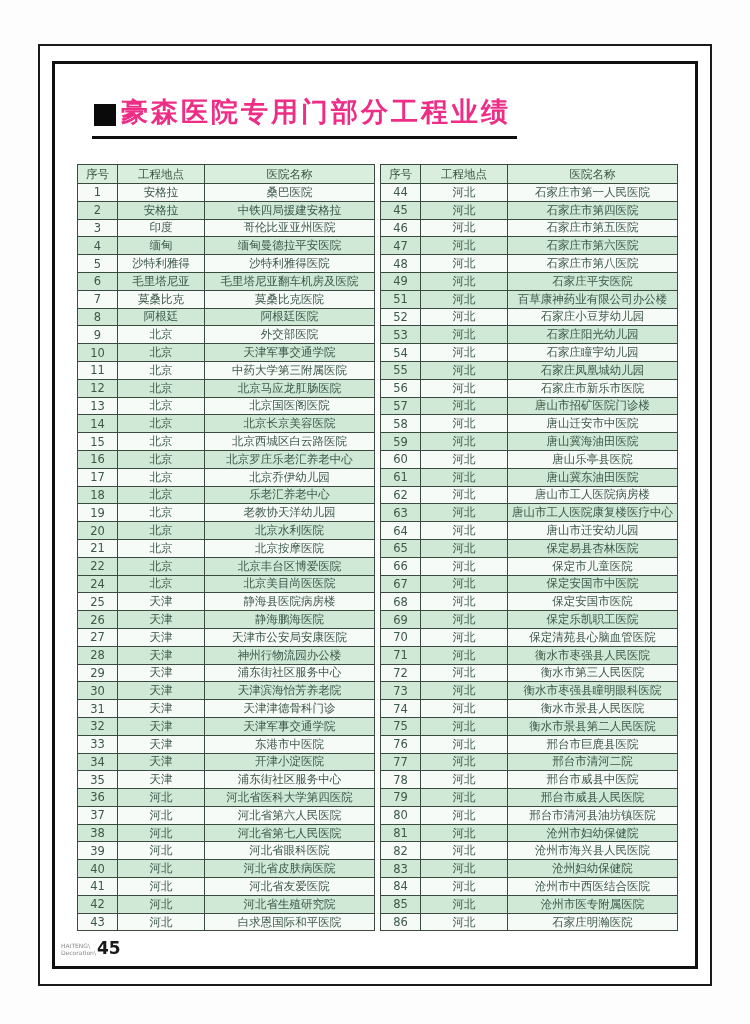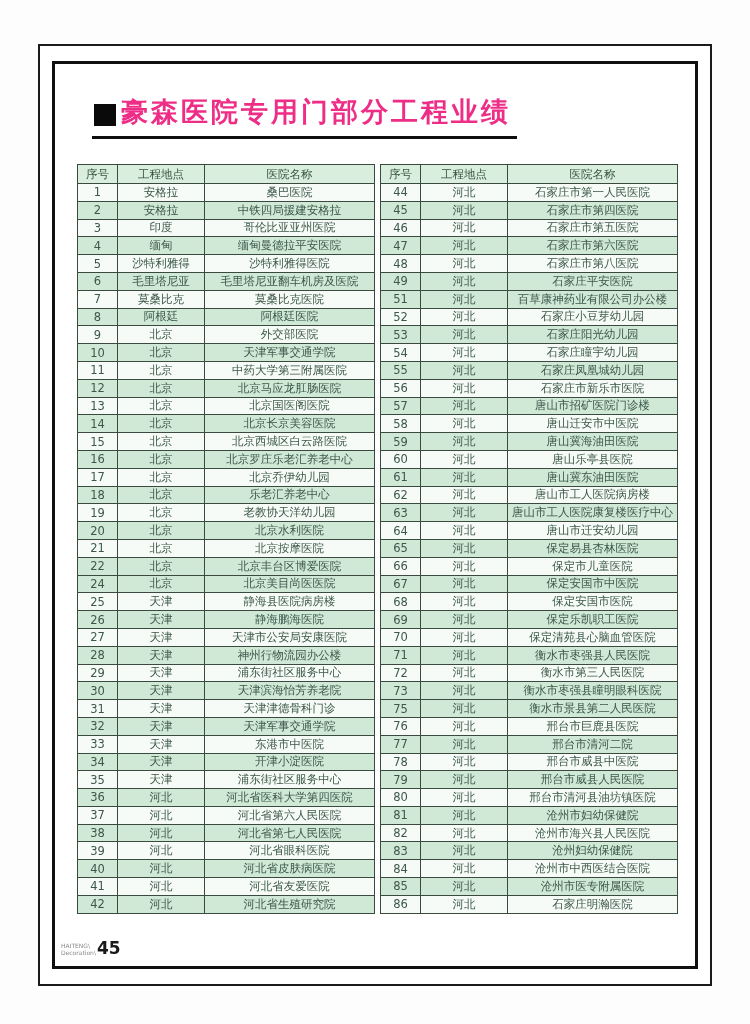--- a/index.html
+++ b/index.html
@@ -255,20 +255,25 @@
               <tr class="odd">
                 <td>41</td>
                 <td>河北</td>
                 <td>河北省友爱医院</td>
               </tr>
               <tr class="even">
                 <td>42</td>
                 <td>河北</td>
                 <td>河北省生殖研究院</td>
               </tr>
+              <tr class="odd">
+                <td>43</td>
+                <td>河北</td>
+                <td>白求恩国际和平医院</td>
+              </tr>
             </tbody>
         </table>
 
         <table>
           <colgroup>
               <col class="c-num">
               <col class="c-loc">
               <col class="c-name">
             </colgroup>
           <thead>
@@ -417,20 +422,25 @@
               <tr class="odd">
                 <td>72</td>
                 <td>河北</td>
                 <td>衡水市第三人民医院</td>
               </tr>
               <tr class="even">
                 <td>73</td>
                 <td>河北</td>
                 <td>衡水市枣强县瞳明眼科医院</td>
               </tr>
+              <tr class="odd">
+                <td>74</td>
+                <td>河北</td>
+                <td>衡水市景县人民医院</td>
+              </tr>
               <tr class="even">
                 <td>75</td>
                 <td>河北</td>
                 <td>衡水市景县第二人民医院</td>
               </tr>
               <tr class="odd">
                 <td>76</td>
                 <td>河北</td>
                 <td>邢台市巨鹿县医院</td>
               </tr>

